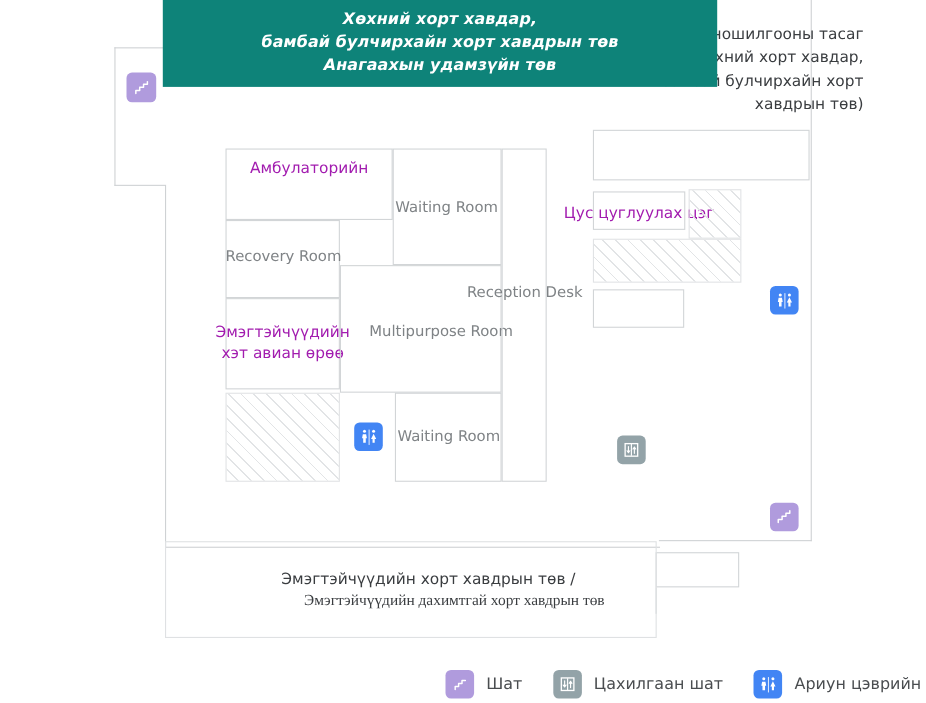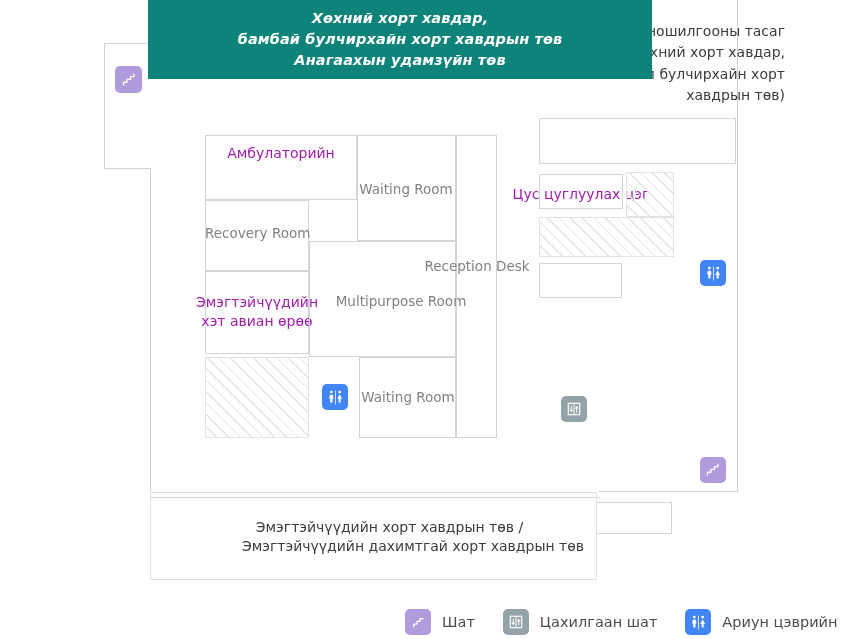--- a/index.html
+++ b/index.html
@@ -200,21 +200,21 @@
   <div class="hatch" style="left:626px; top:172px; width:48px; height:45px;"></div>
   <div class="hatch" style="left:539px; top:217px; width:135px; height:40px;"></div>
 
   <div class="room" style="left:539px; top:263px; width:83px; height:35px;"></div>
 
   <div class="room" style="left:596px; top:502px; width:76px; height:32px;"></div>
   <div class="wall" style="left:596px; top:534px; width:1px; height:24px;"></div>
 
   <div class="room" style="left:150px; top:492px; width:447px; height:88px; border-color:#dfe1e3;"></div>
   <div class="wing-caption" style="left:150px; top:517px; width:447px;margin-left:16px;">Эмэгтэйчүүдийн хорт хавдрын төв /</div>
-  <div class="wing-caption" style="left:150px; top:536px; width:526px;">Эмэгтэйчүүдийн дахимтгай хорт хавдрын төв</div>
+  <div class="wing-caption" style="left:150px; top:536px; width:526px;font-family:Liberation Serif, serif;">Эмэгтэйчүүдийн дахимтгай хорт хавдрын төв</div>
 
   <div class="bg-caption" style="left:545px; top:21px; width:240px;">
     <div>Оношилгооны тасаг</div>
     <div>(Хөхний хорт хавдар,</div>
     <div>бамбай булчирхайн хорт</div>
     <div>хавдрын төв)</div>
   </div>
 
   <div class="icon-chip chip-stairs" style="left:115px; top:66px; width:27px; height:27px;">
     <svg width="16" height="16" viewBox="0 0 16 16" aria-hidden="true">

